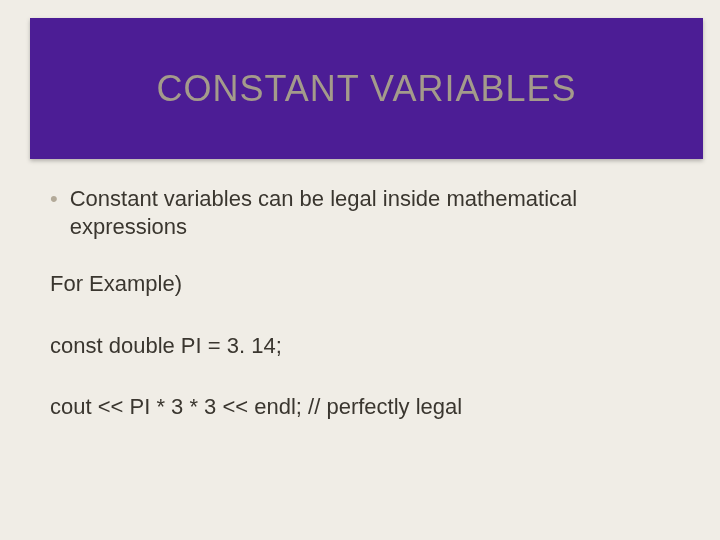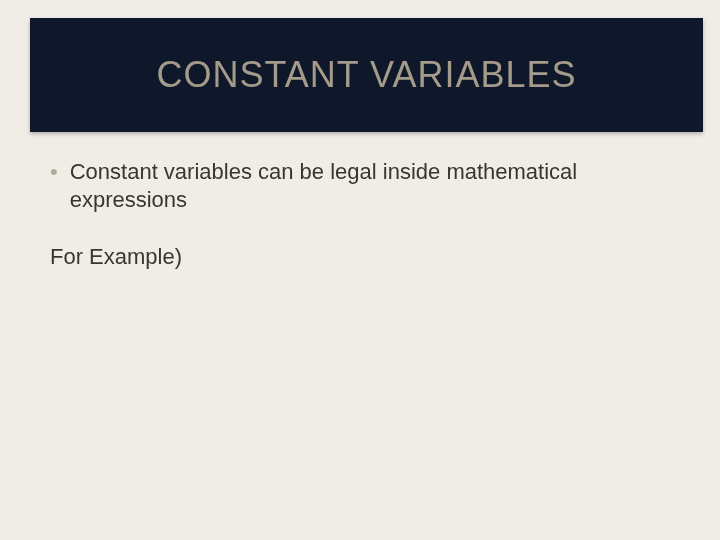--- a/index.html
+++ b/index.html
@@ -11,22 +11,22 @@
     font-family: Arial, Helvetica, sans-serif;
     overflow: hidden;
   }
   .slide {
     width: 720px;
     height: 540px;
     box-sizing: border-box;
   }
   .title-box {
     margin: 18px 17px 0 30px;
-    height: 114px;
-    background: #0f172a;
+    height: 141px;
+    background: #4c1d95;
     box-shadow: 0 2px 4px rgba(0,0,0,0.25);
     display: flex;
     align-items: center;
     justify-content: center;
   }
   .title-text {
     color: #a49b8b;
     font-size: 36px;
     letter-spacing: 1px;
   }
@@ -65,16 +65,18 @@
   </div>
 
   <div class="body-area">
 
     <div class="bullet-row">
       <span class="bullet-dot">•</span>
       <span class="bullet-text">Constant variables can be legal inside mathematical expressions</span>
     </div>
 
     <div class="line">For Example)</div>
+    <div class="line">const double PI = 3. 14;</div>
+    <div class="line">cout &lt;&lt; PI * 3 * 3 &lt;&lt; endl;  // perfectly legal</div>
 
   </div>
 
 </div>
 
 </body></html>

